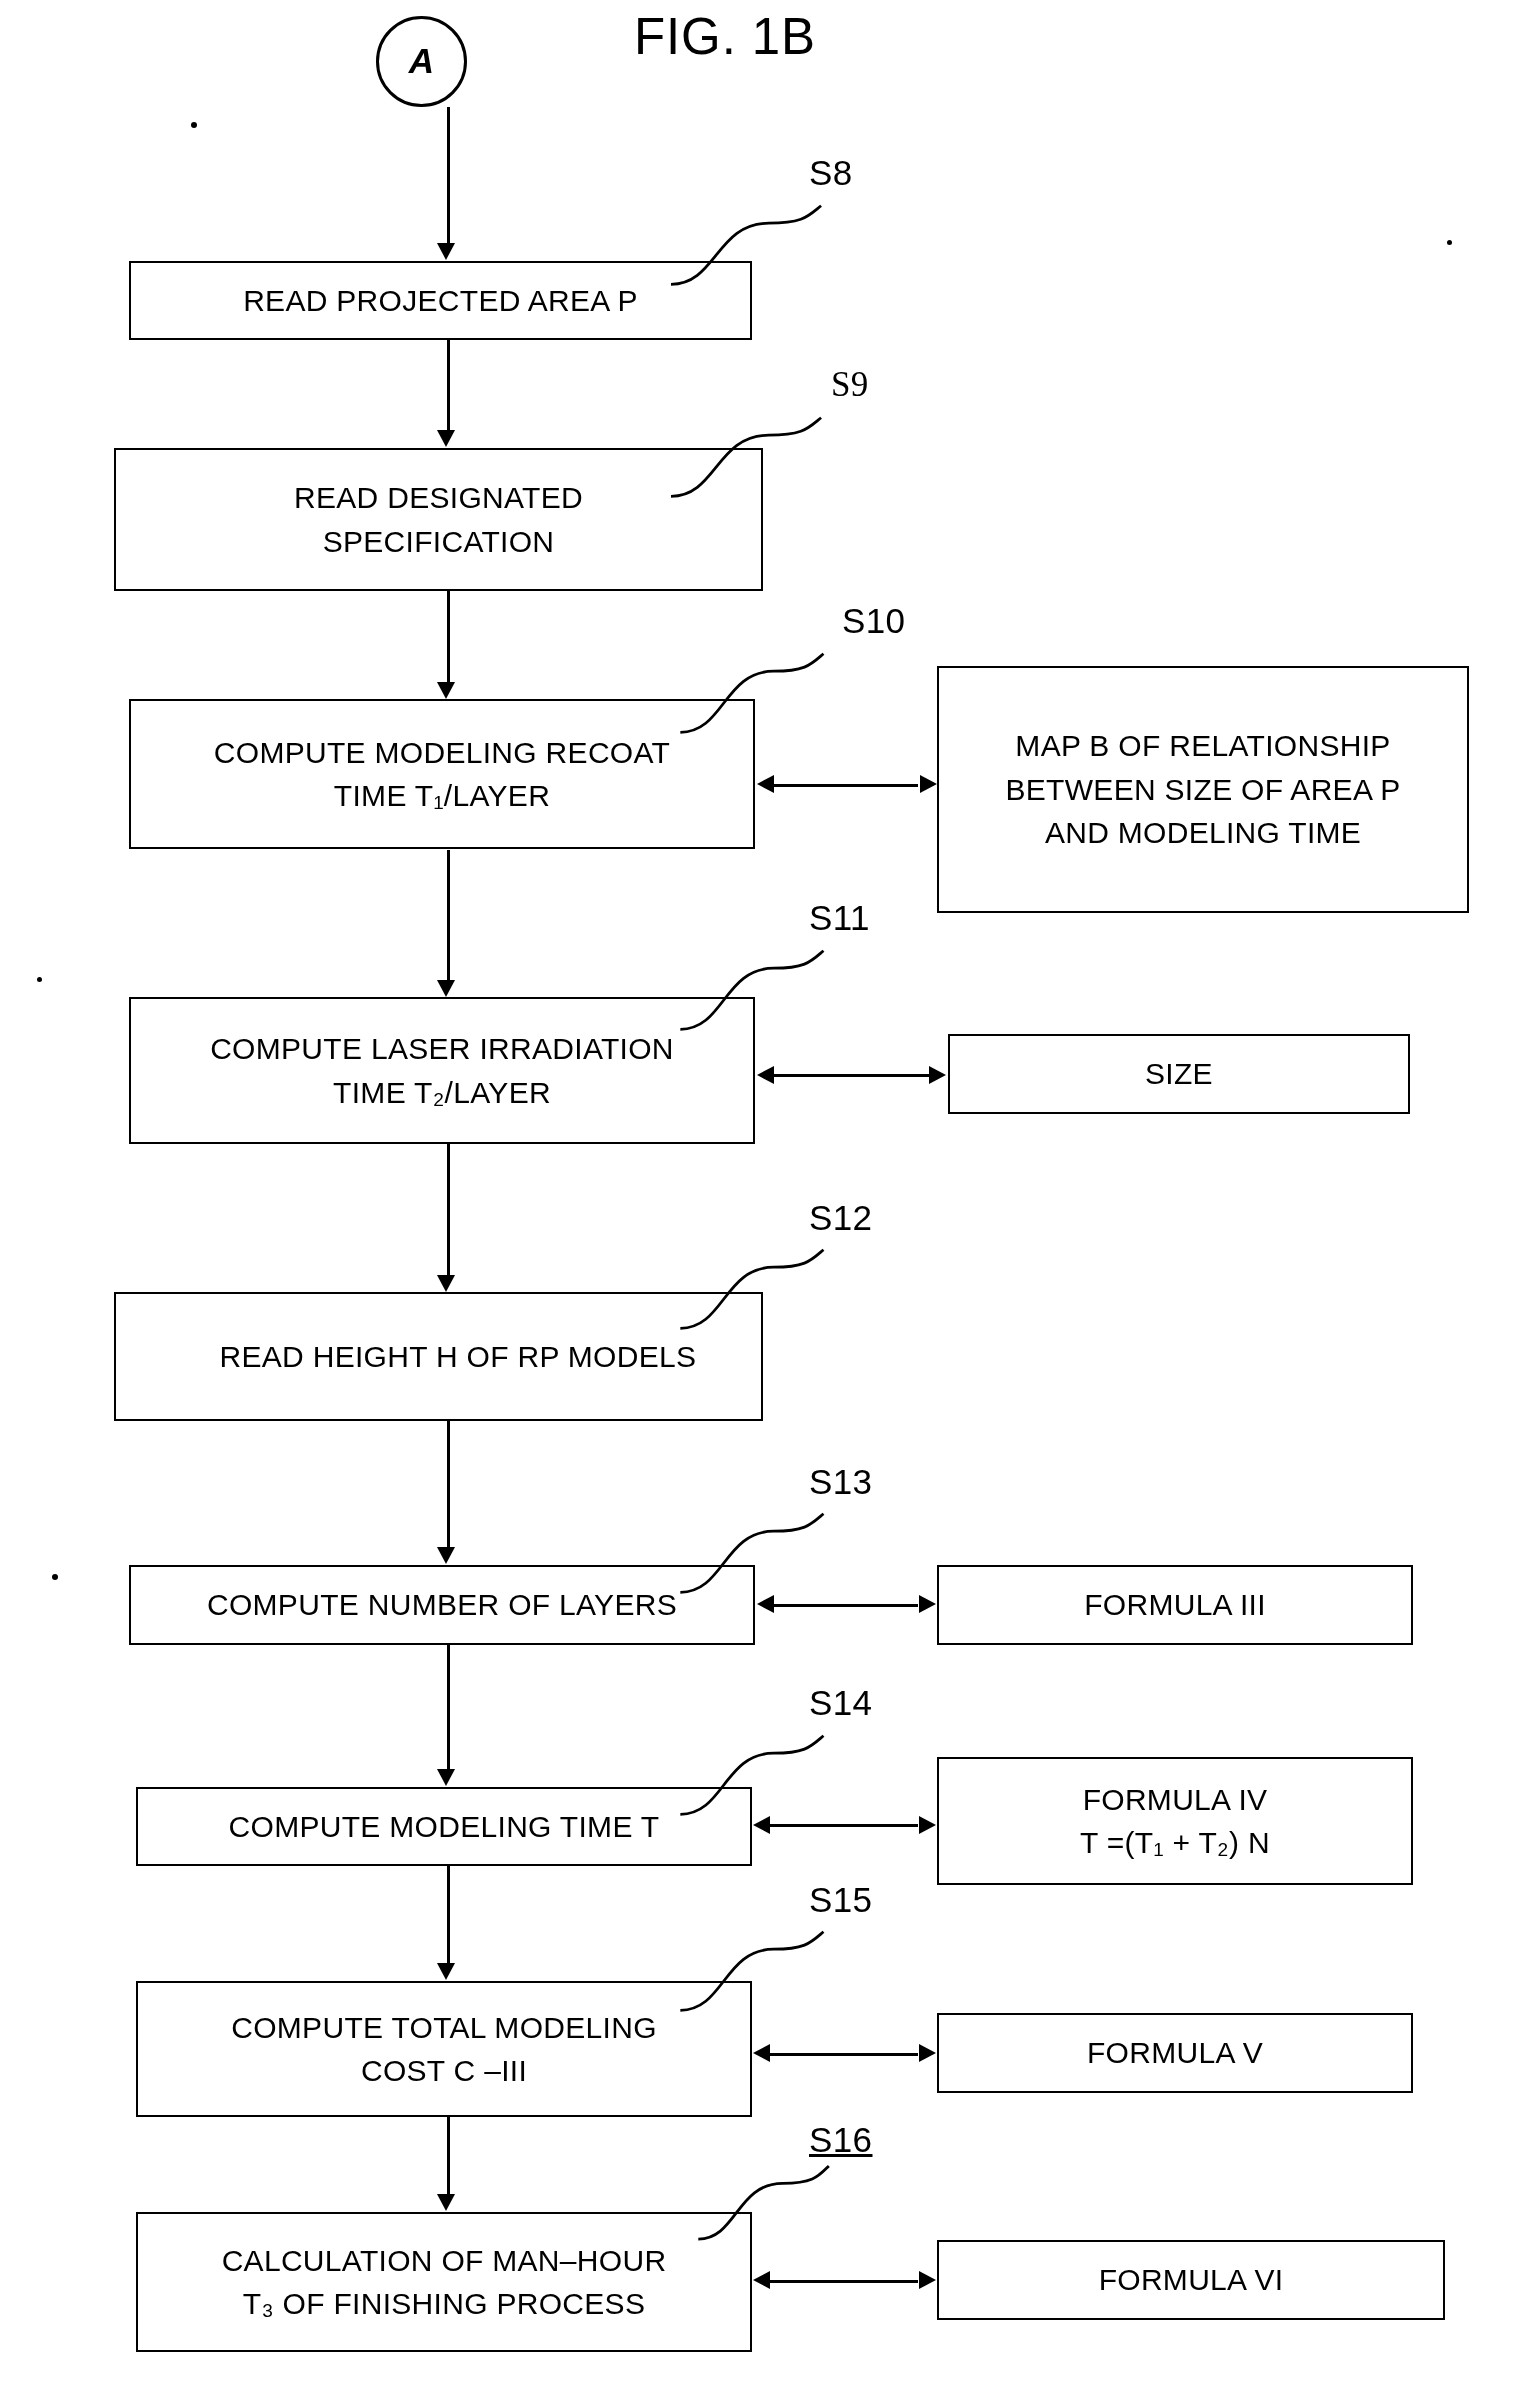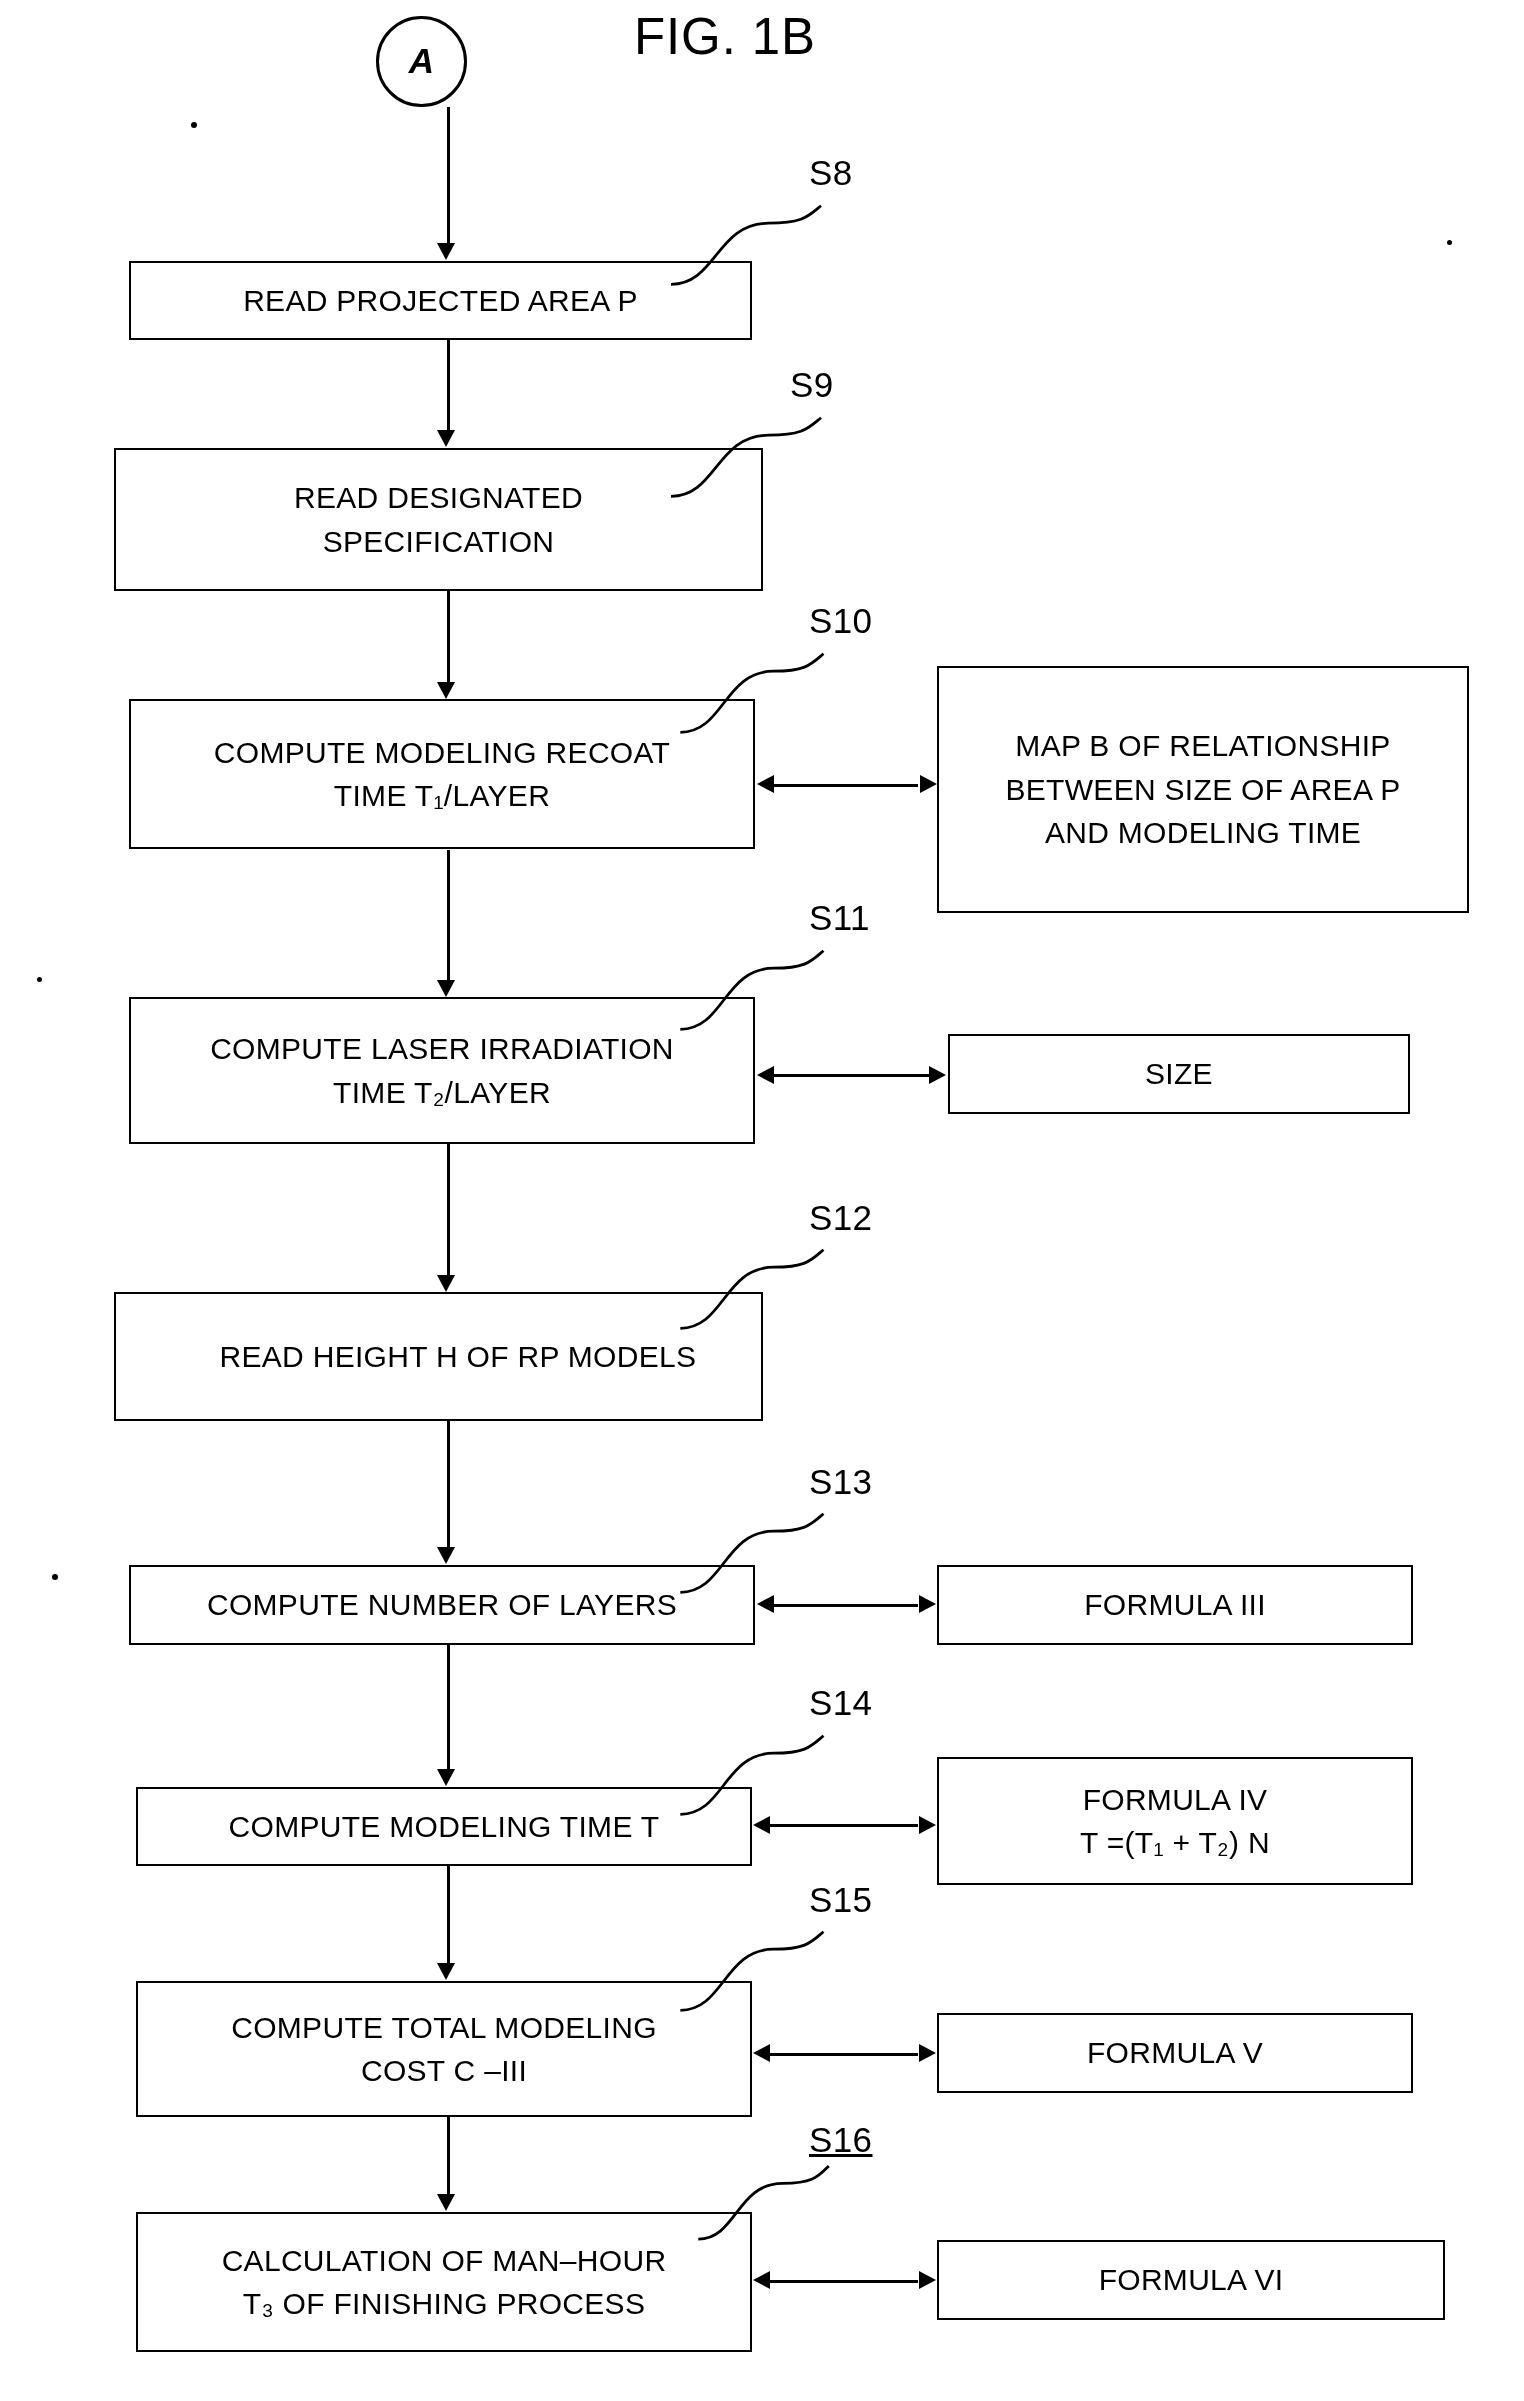--- a/index.html
+++ b/index.html
@@ -111,33 +111,33 @@
     <path d="M8,100 C60,100 60,30 120,30 C160,30 165,22 180,10"></path>
   </svg>
 
   <div class="vline" style="left:447px; top:339px; height:96px;"></div>
   <div class="arrow-down" style="left:437px; top:430px;"></div>
 
   <div class="node" style="left:114px; top:448px; width:649px; height:143px;">
     <span class="ln">READ DESIGNATED</span>
     <span class="ln">SPECIFICATION</span>
   </div>
-  <div class="steplabel" style="left:790px; top:365px;">S9</div>
+  <div class="steplabel" style="left:831px; top:365px;font-family:Liberation Serif, serif;">S9</div>
   <svg class="leader" style="left:664px; top:409px;" width="192" height="96" viewBox="0 0 220 110">
     <path d="M8,100 C60,100 60,30 120,30 C160,30 165,22 180,10"></path>
   </svg>
 
   <div class="vline" style="left:447px; top:591px; height:96px;"></div>
   <div class="arrow-down" style="left:437px; top:682px;"></div>
 
   <div class="node" style="left:129px; top:699px; width:626px; height:150px;">
     <span class="ln">COMPUTE MODELING RECOAT</span>
     <span class="ln">TIME T₁/LAYER</span>
   </div>
-  <div class="steplabel" style="left:809px; top:601px;">S10</div>
+  <div class="steplabel" style="left:842px; top:601px;">S10</div>
   <svg class="leader" style="left:673px; top:645px;" width="184" height="96" viewBox="0 0 210 110">
     <path d="M8,100 C58,100 58,30 115,30 C152,30 158,22 172,10"></path>
   </svg>
 
   <div class="node" style="left:937px; top:666px; width:532px; height:247px; font-size:30px;">
     <span class="ln">MAP B OF RELATIONSHIP</span>
     <span class="ln">BETWEEN SIZE OF AREA P</span>
     <span class="ln">AND MODELING TIME</span>
   </div>
 

